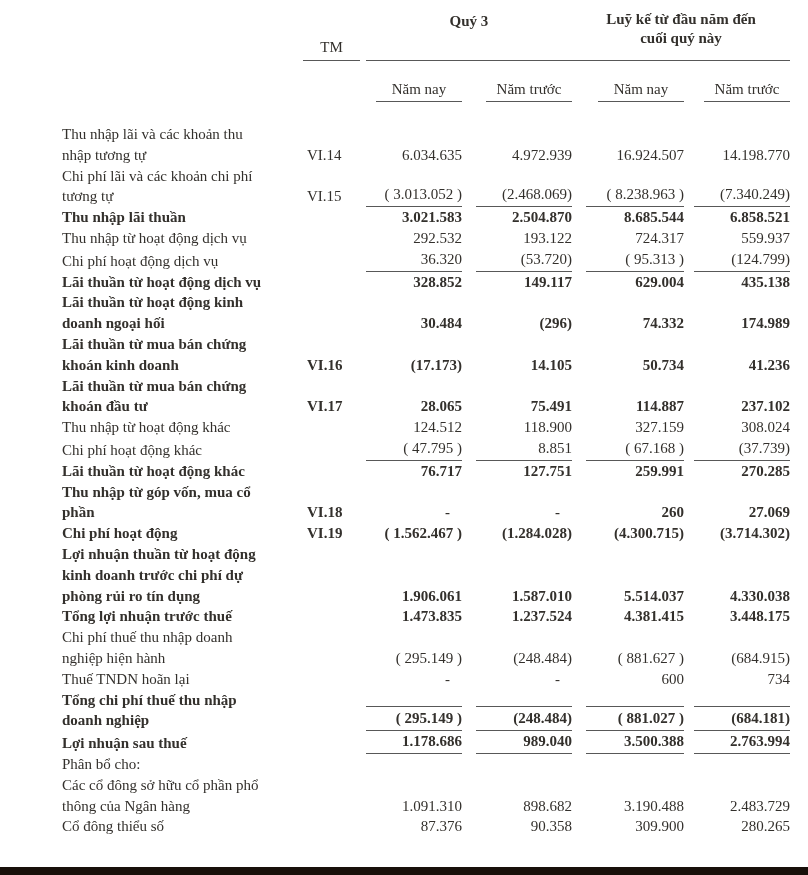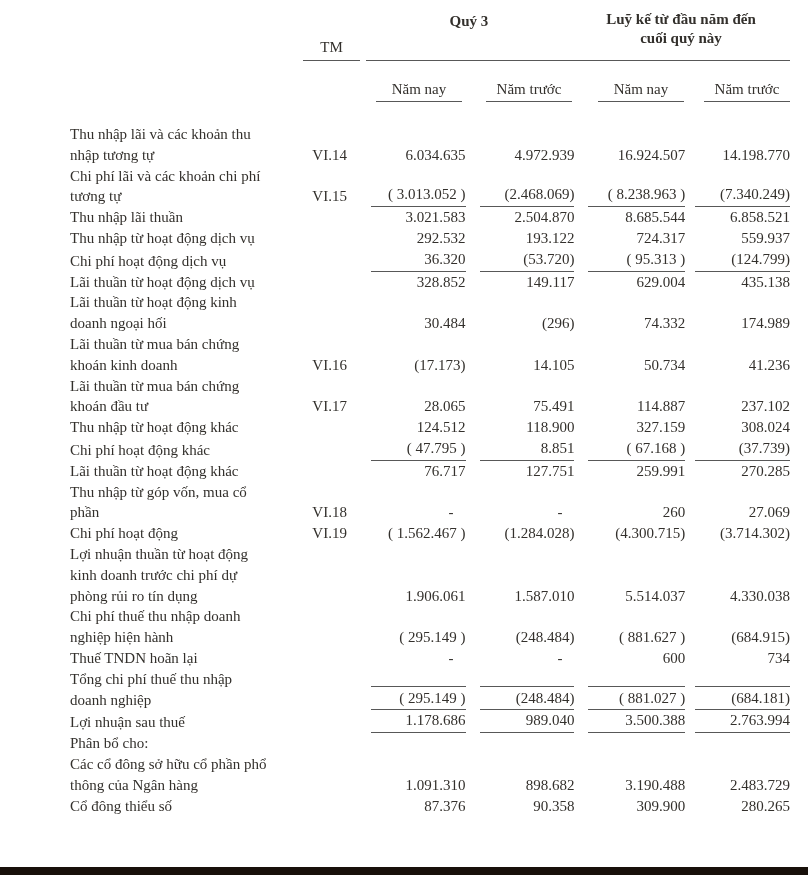--- a/index.html
+++ b/index.html
@@ -38,23 +38,23 @@
   .sc{display:flex;justify-content:flex-end;}
   .s1{width:110px;}.s2{width:110px;}.s3{width:112px;}.s4{width:106px;}
   .u{
     display:block;width:86px;text-align:center;padding-bottom:3px;
     border-bottom:1.4px solid var(--rule,#585858);
   }
 
   
   .rows{margin-top:22px;}
   .row{display:flex;align-items:flex-end;line-height:20.8px;}
-  .row.bold{font-weight:400;}
+  .row.bold{font-weight:700;}
   .row.italic{justify-content:flex-end;}
-  .label{width:245px;white-space:pre-line;margin-left:8px;}
+  .label{width:245px;white-space:pre-line;}
   .tm{width:45px;}
   .val{text-align:right;}
   .v1{width:110px;}.v2{width:110px;}.v3{width:112px;}.v4{width:106px;}
   .v{display:block;margin-left:14px;}
   .v4 .v{margin-left:10px;}
   .rb{border-bottom:1.6px solid var(--rule,#585858);padding-bottom:1px;}
   .ra{border-top:1.6px solid var(--rule,#585858);padding-top:1px;}
   .dash{padding-right:12px;}
 
   .bottom-bar{
@@ -338,20 +338,36 @@
           <div class="c val v2">
             <span class="v">1.587.010</span>
           </div>
           <div class="c val v3">
             <span class="v">5.514.037</span>
           </div>
           <div class="c val v4">
             <span class="v">4.330.038</span>
           </div>
         </div>
+        <div class="row bold">
+          <div class="c label">Tổng lợi nhuận trước thuế</div>
+          <div class="c tm"></div>
+          <div class="c val v1">
+            <span class="v">1.473.835</span>
+          </div>
+          <div class="c val v2">
+            <span class="v">1.237.524</span>
+          </div>
+          <div class="c val v3">
+            <span class="v">4.381.415</span>
+          </div>
+          <div class="c val v4">
+            <span class="v">3.448.175</span>
+          </div>
+        </div>
         <div class="row regular">
           <div class="c label">Chi phí thuế thu nhập doanh
 nghiệp hiện hành</div>
           <div class="c tm"></div>
           <div class="c val v1">
             <span class="v">( 295.149 )</span>
           </div>
           <div class="c val v2">
             <span class="v">(248.484)</span>
           </div>

